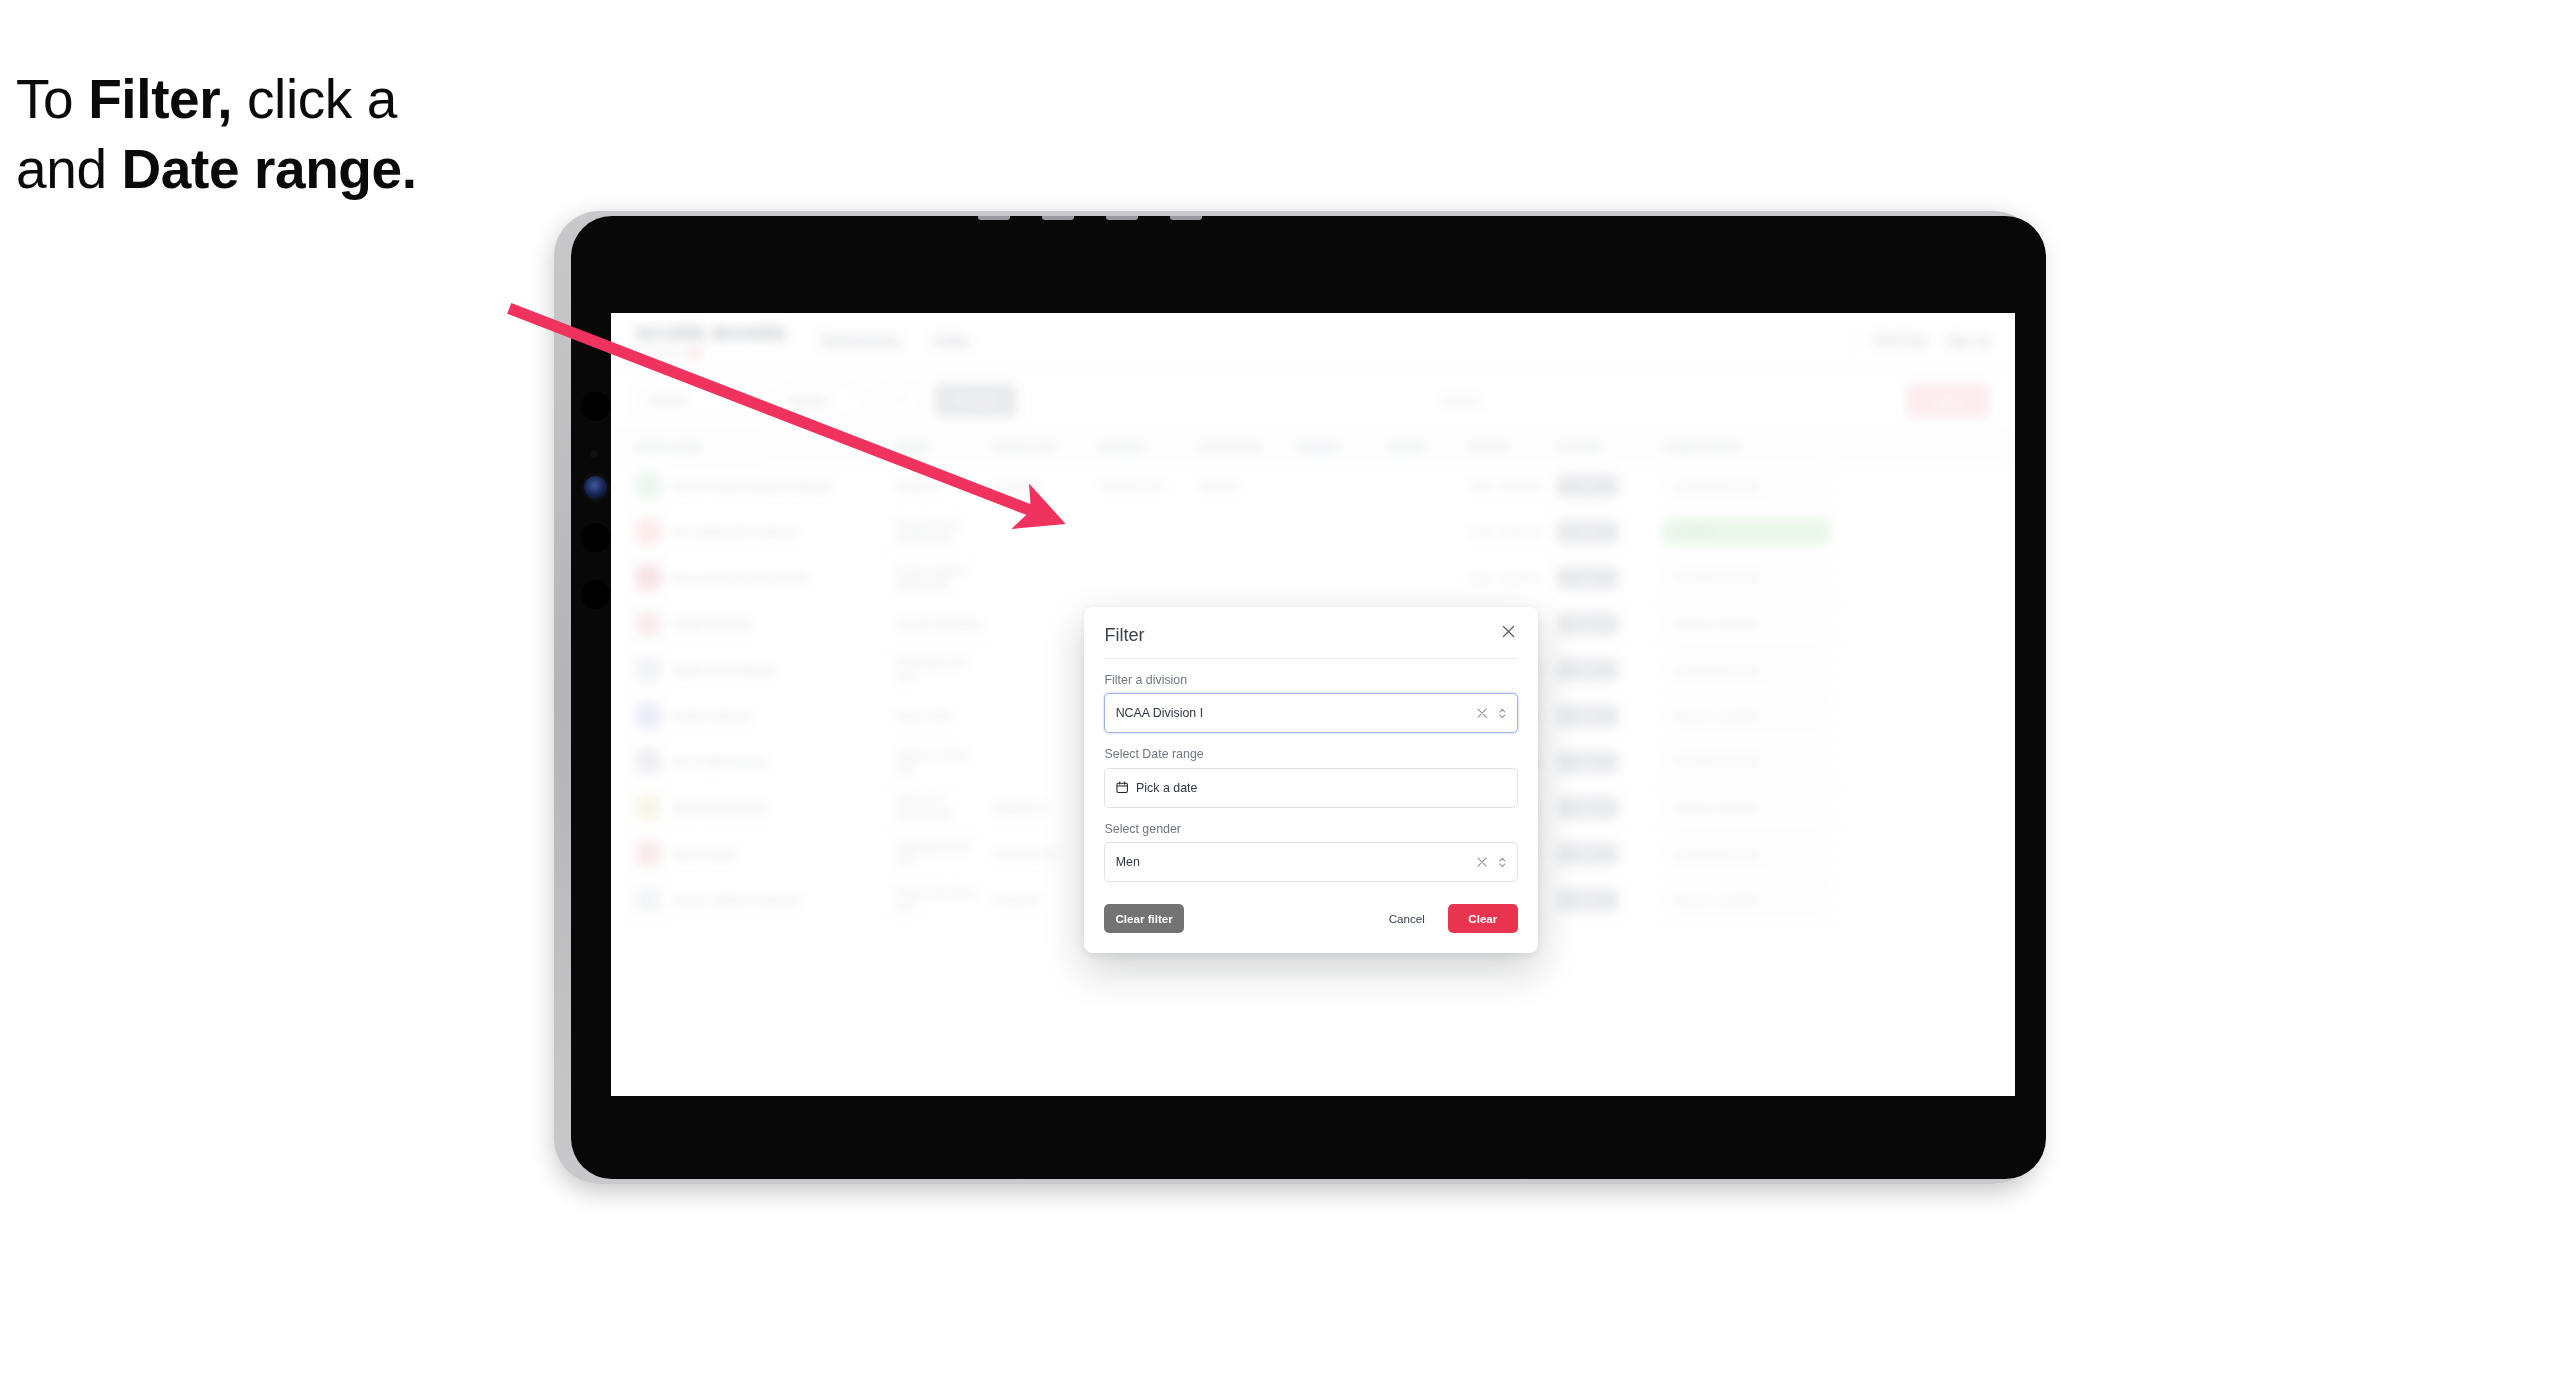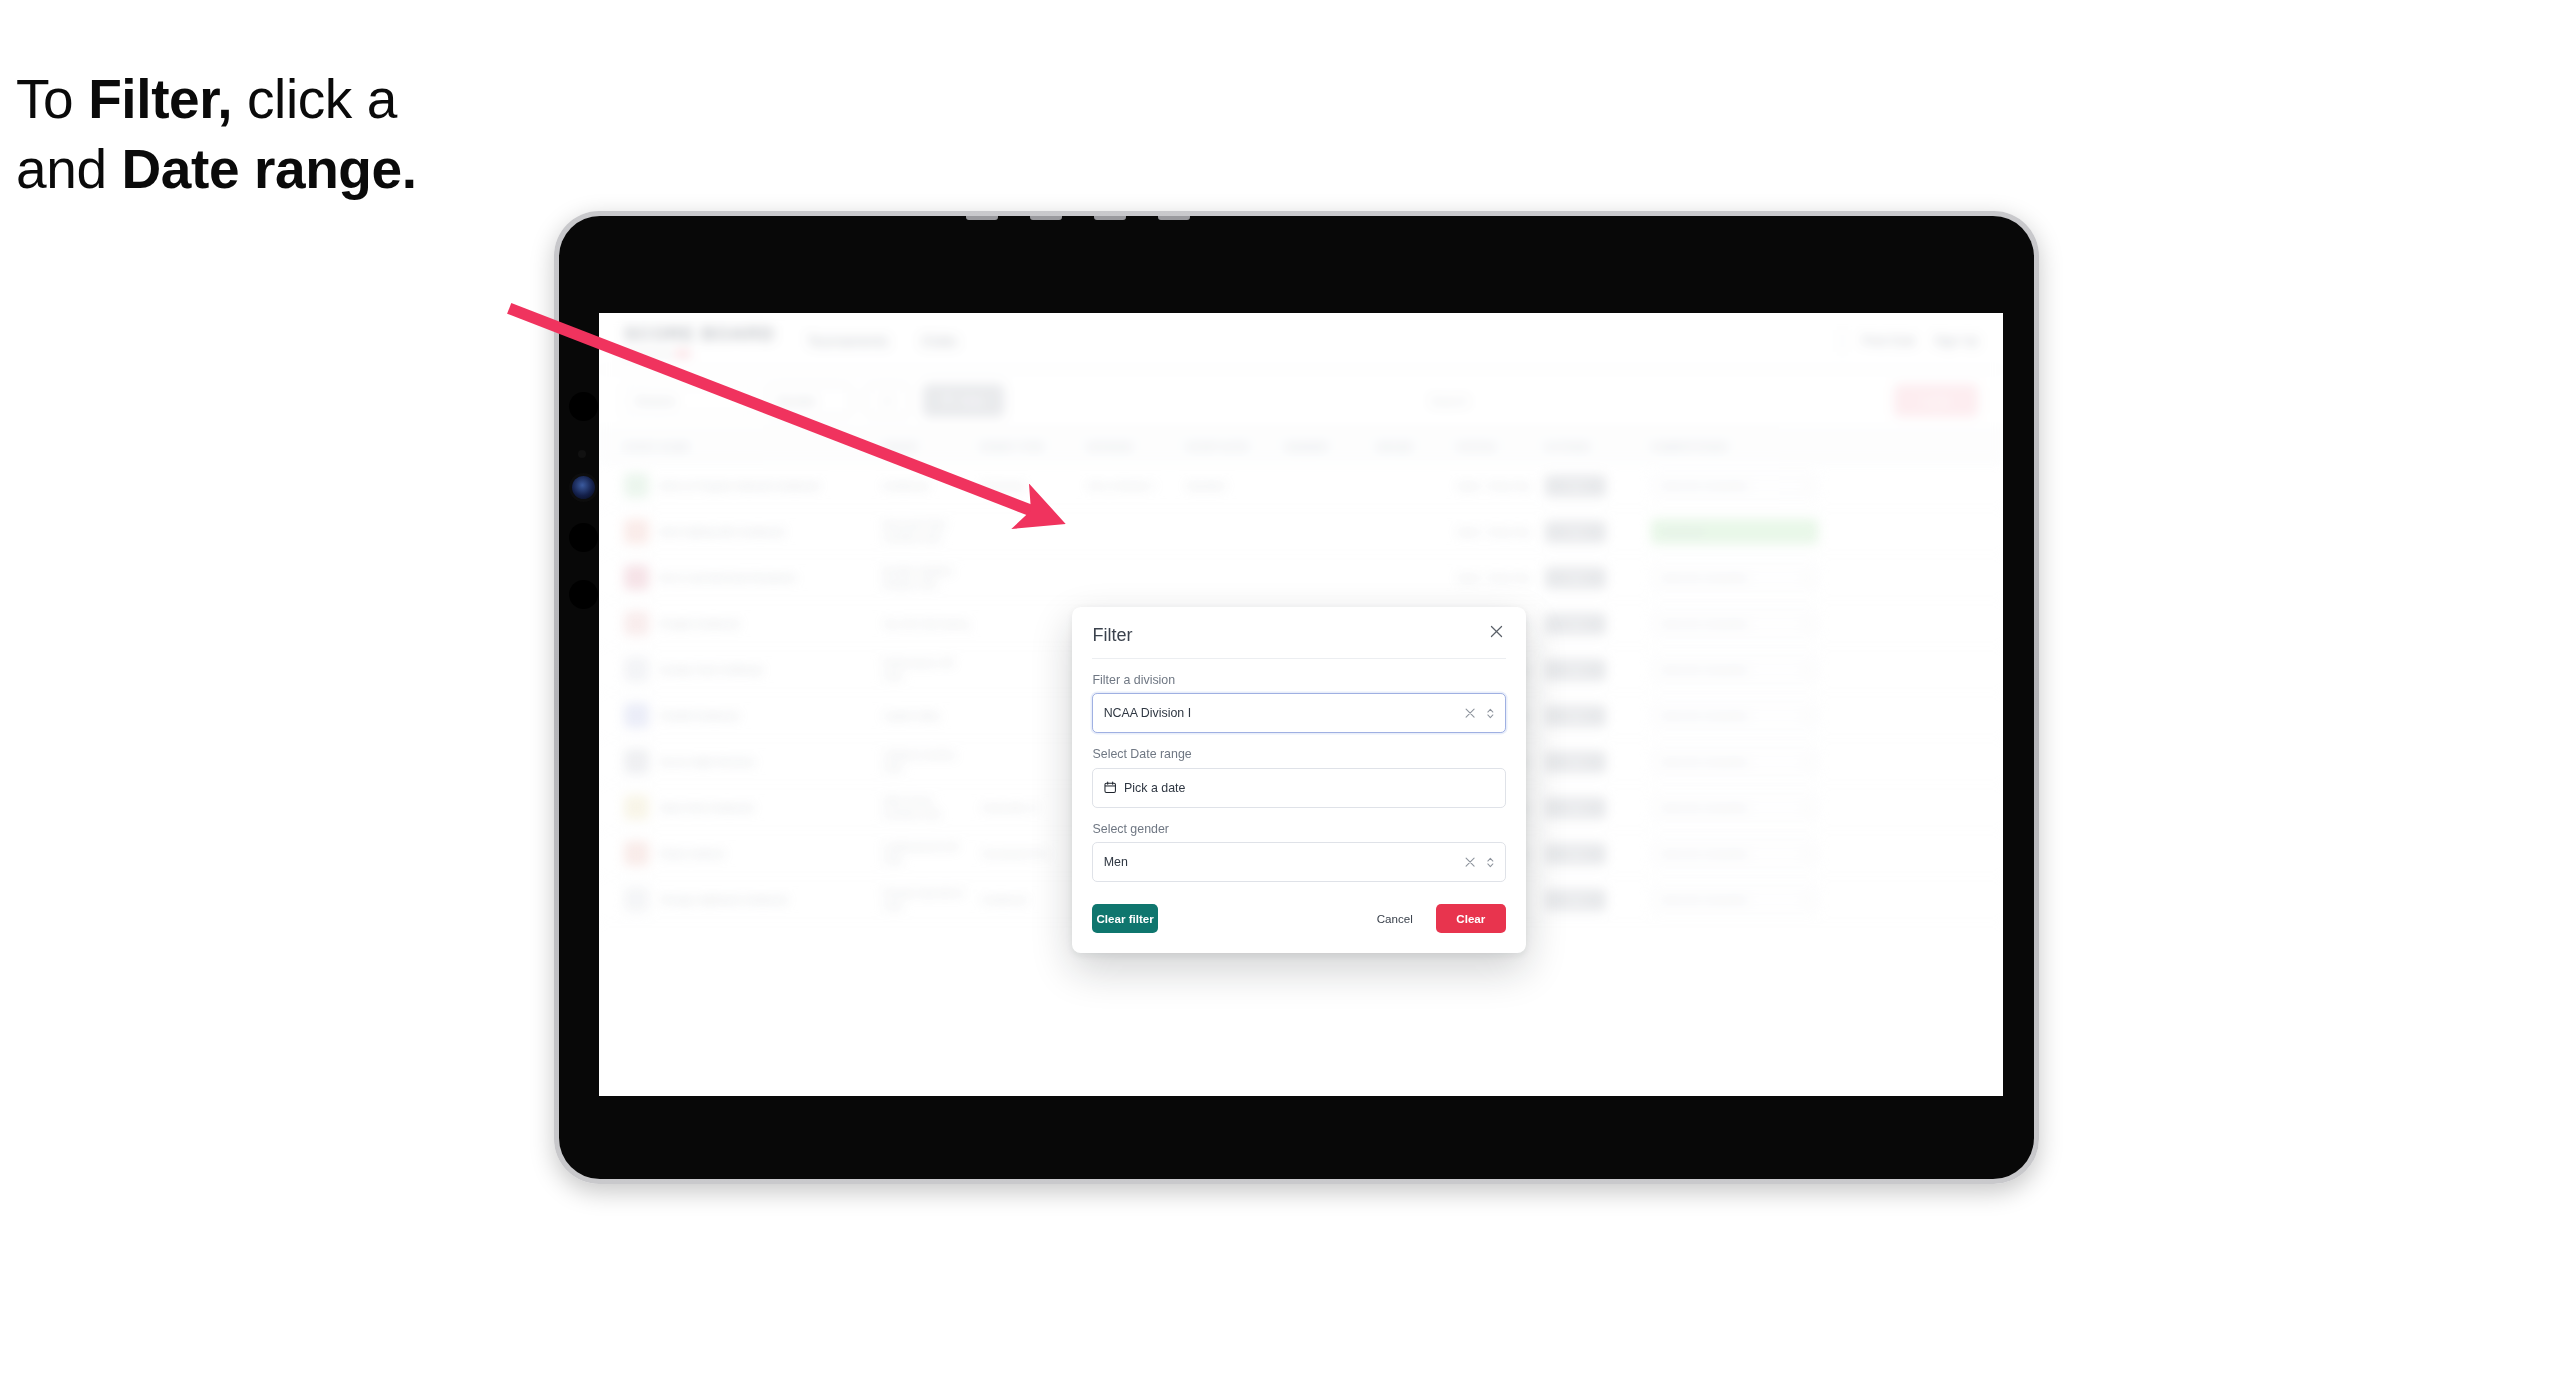--- a/index.html
+++ b/index.html
@@ -53,20 +53,21 @@
     padding: 5.1px;
     box-shadow: 0 7.3px 25px rgba(0,0,0,0.22);
   }
   #tablet-screen-frame {
     position: relative;
     width: 100%;
     height: 100%;
     border-radius: 41px;
     background: #080808;
     overflow: hidden;
+    margin-left: 12px;
   }
   
   .rail-dot {
     position: absolute;
     left: 10.2px;
     border-radius: 50%;
     background: #000;
   }
   #dot-cam   { top: 176px; width: 29px; height: 29px; }
   #dot-tiny  { top: 234px; left: 19px; width: 8px; height: 8px; background:#111; }
@@ -269,24 +270,24 @@
     align-items: center;
   }
   .btn {
     border: none;
     border-radius: 5.1px;
     font-family: "Liberation Sans", sans-serif;
     cursor: pointer;
     font-size: 11.6px;
   }
   .btn-clear {
-    background: #0f766e;
+    background: #737373;
     color: #ffffff;
     height: 29px;
-    padding: 0 4px;
+    padding: 0 11px;
     font-weight: 600;
   }
   .btn-cancel {
     margin-left: auto;
     background: transparent;
     color: #39404b;
     height: 29px;
     padding: 0 13px;
   }
   .btn-apply {

